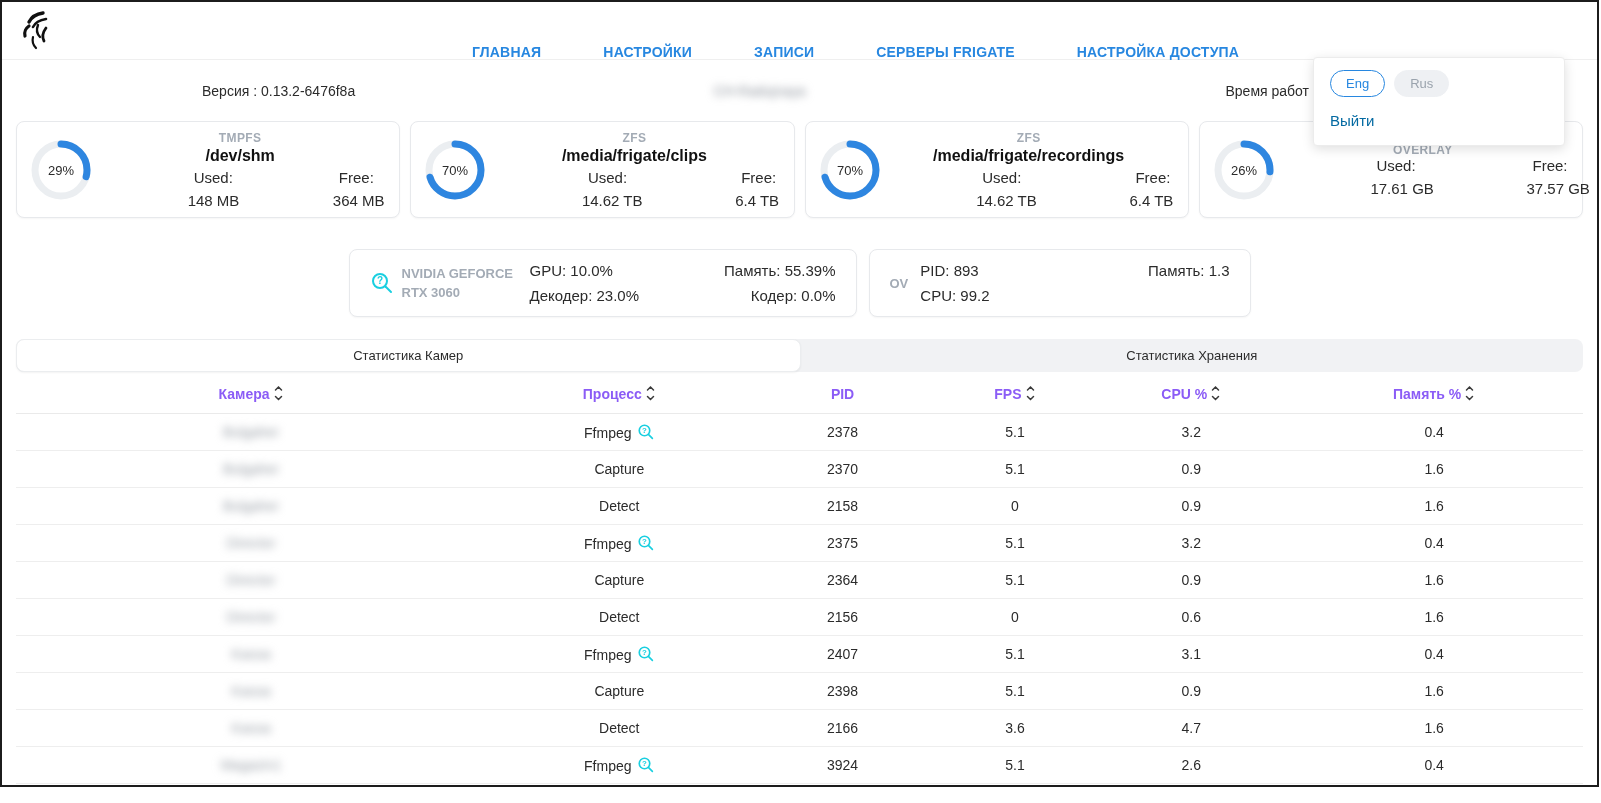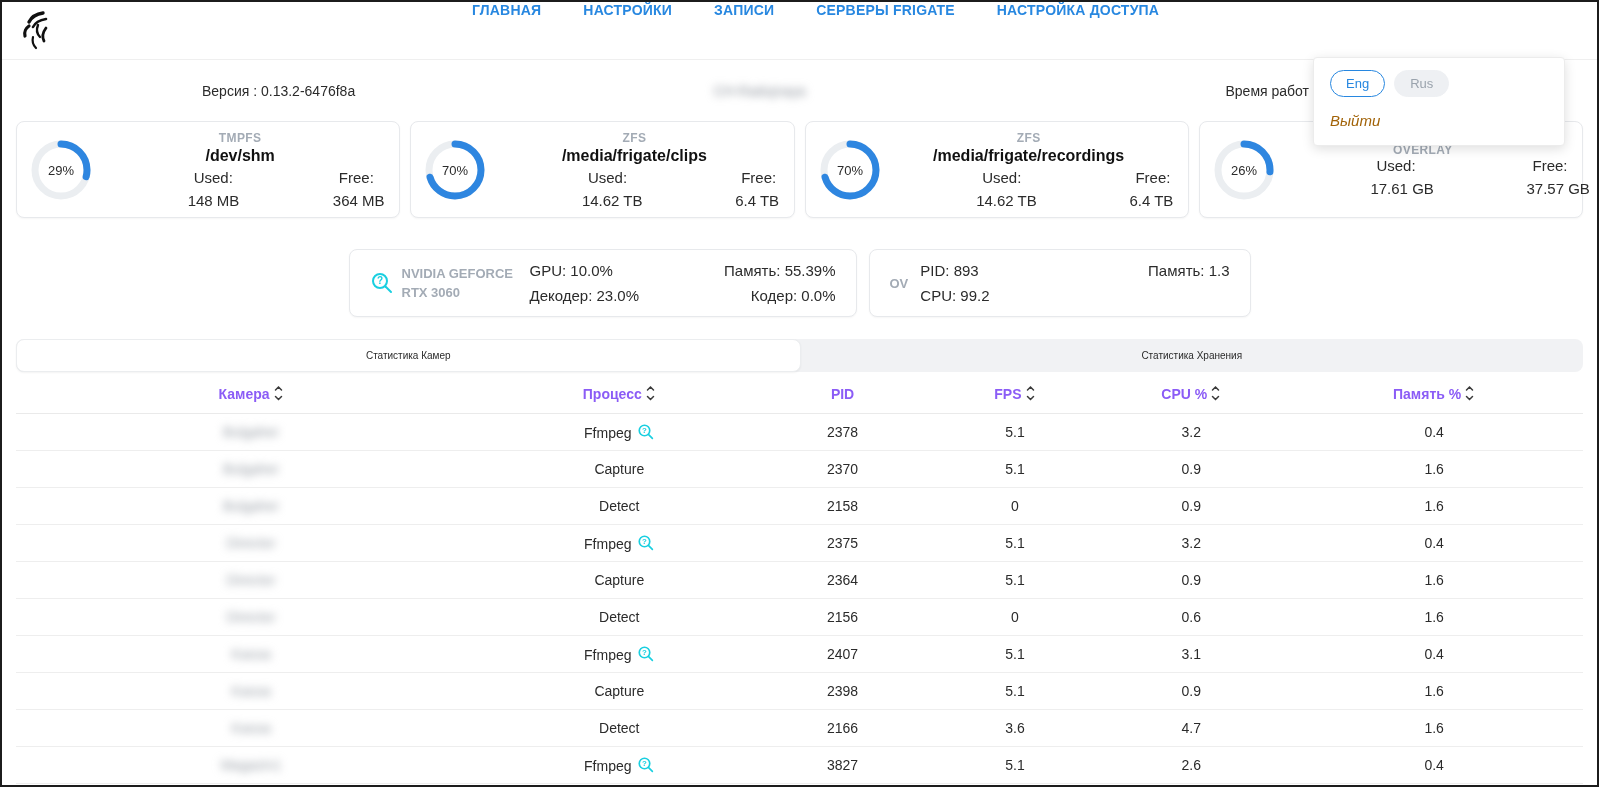--- a/index.html
+++ b/index.html
@@ -27,22 +27,22 @@
     padding: 0 30px 0 14px;
     border-bottom: 1px solid #efefef;
   }
   .logo { width: 44px; height: 46px; margin-top: 2px; flex: 0 0 auto; }
   .nav {
     position: absolute;
     left: 470px;
     top: 0;
     height: 58px;
     display: flex;
-    align-items: flex-start;
-    gap: 42px;
+    align-items: flex-end;
+    gap: 62px;
   }
   .nav a {
     color: #2787e0;
     font-weight: 700;
     font-size: 14px;
     text-decoration: none;
     letter-spacing: .2px;
     cursor: pointer;
     white-space: nowrap;
   }
@@ -93,21 +93,21 @@
   .lang-row { display: flex; gap: 9px; }
   .pill {
     font-size: 13px;
     padding: 6px 15px;
     border-radius: 999px;
     cursor: pointer;
     line-height: 1;
   }
   .pill.eng { background: #fff; border: 1px solid #2787e0; color: #2787e0; }
   .pill.rus { background: #eef0f3; border: 1px solid #eef0f3; color: #9aa3ad; }
-  .logout { margin-top: 15px; font-size: 15px; color: #a16207; cursor: pointer; font-style: italic; }
+  .logout { margin-top: 15px; font-size: 15px; color: #0369a1; cursor: pointer; }
 
   
   .info-bar { position: relative; height: 24px; margin-top: 23px; font-size: 14px; }
   .version { position: absolute; left: 200px; color: #2b2b2b; }
   .server-name {
     position: absolute; left: 47.5%; transform: translateX(-50%);
     color: #8d939c; filter: blur(4px); user-select: none;
   }
   .uptime { position: absolute; right: 288px; color: #2b2b2b; white-space: nowrap; }
 
@@ -158,21 +158,21 @@
   .tabs {
     margin: 22px 14px 0;
     height: 33px;
     background: #f1f2f4;
     border-radius: 8px;
     display: flex;
   }
   .tab {
     flex: 1;
     display: flex; align-items: center; justify-content: center;
-    font-size: 10px;
+    font-size: 13px;
     color: #2b2b2b;
     cursor: pointer;
     border-radius: 8px;
   }
   .tab.active { background: #fff; border: 1px solid #ebedef; box-shadow: 0 1px 2px rgba(0,0,0,.05); }
 
   
   table { width: calc(100% - 28px); margin: 3px 14px 0; border-collapse: collapse; table-layout: fixed; }
   col.c-camera { width: 30%; }  col.c-process { width: 17%; }
   col.c-pid { width: 11.5%; }   col.c-fps { width: 10.5%; }
@@ -525,21 +525,21 @@
           <td><span class="proc-cell">
               <span>Ffmpeg</span> 
               <span class="info-icon">
                 <svg width="18" height="18" viewBox="0 0 24 24" fill="none" stroke="#19cfe0" stroke-width="2.2" stroke-linecap="round">
                   <circle cx="10" cy="10" r="7"></circle>
                   <line x1="15.5" y1="15.5" x2="20.5" y2="20.5"></line>
                   <text x="10" y="13.6" text-anchor="middle" font-size="10.5" font-weight="bold" fill="#19cfe0" stroke="none">?</text>
                 </svg>
               </span>
             </span></td>
-          <td>3827</td>
+          <td>3924</td>
           <td>5.1</td>
           <td>2.6</td>
           <td>0.4</td>
         </tr>
       </tbody>
   </table>
 
 </div>
 
 </body></html>

